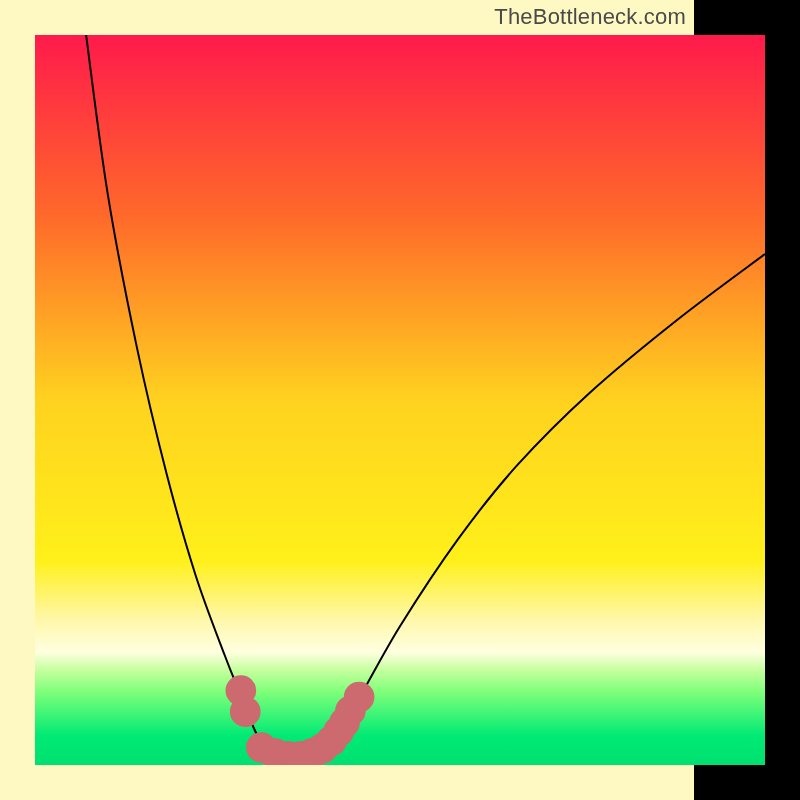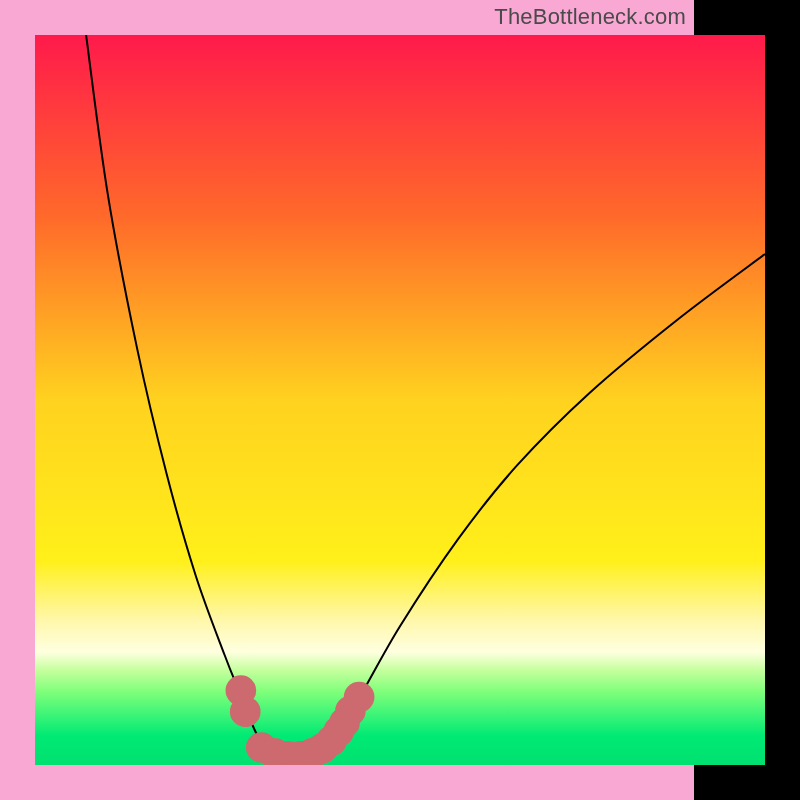--- a/index.html
+++ b/index.html
@@ -8,21 +8,21 @@
     width: 800px;
     height: 800px;
     background: #000;
     font-family: Arial, Helvetica, sans-serif;
     overflow: hidden;
   }
   .outer {
     position: relative;
     width: 694px;
     height: 800px;
-    background: #f9a8d4;
+    background: #fef9c3;
   }
   .watermark {
     position: absolute;
     top: 4px;
     right: 8px;
     color: #4a4a4a;
     font-size: 22px;
     font-weight: 500;
     letter-spacing: 0.2px;
     z-index: 10;

